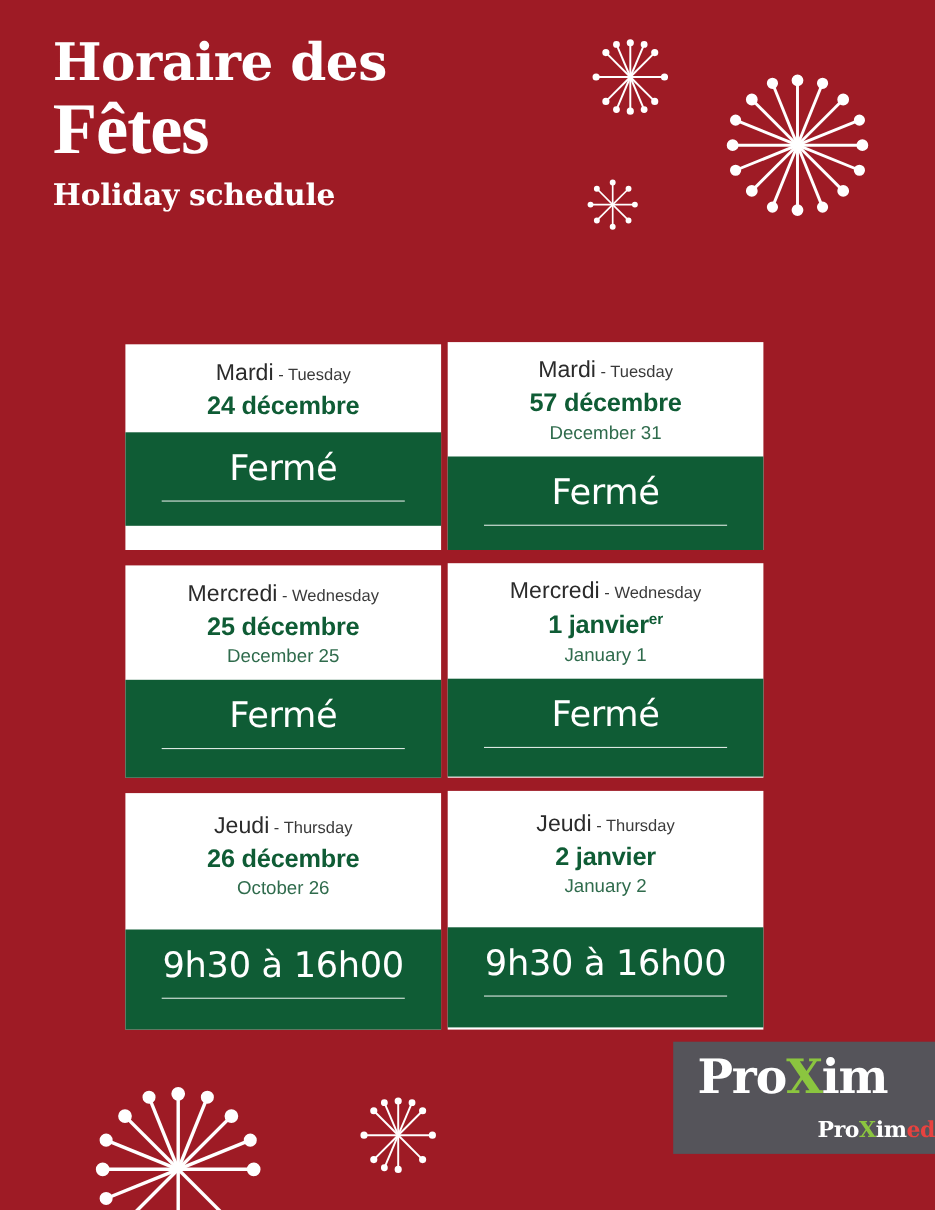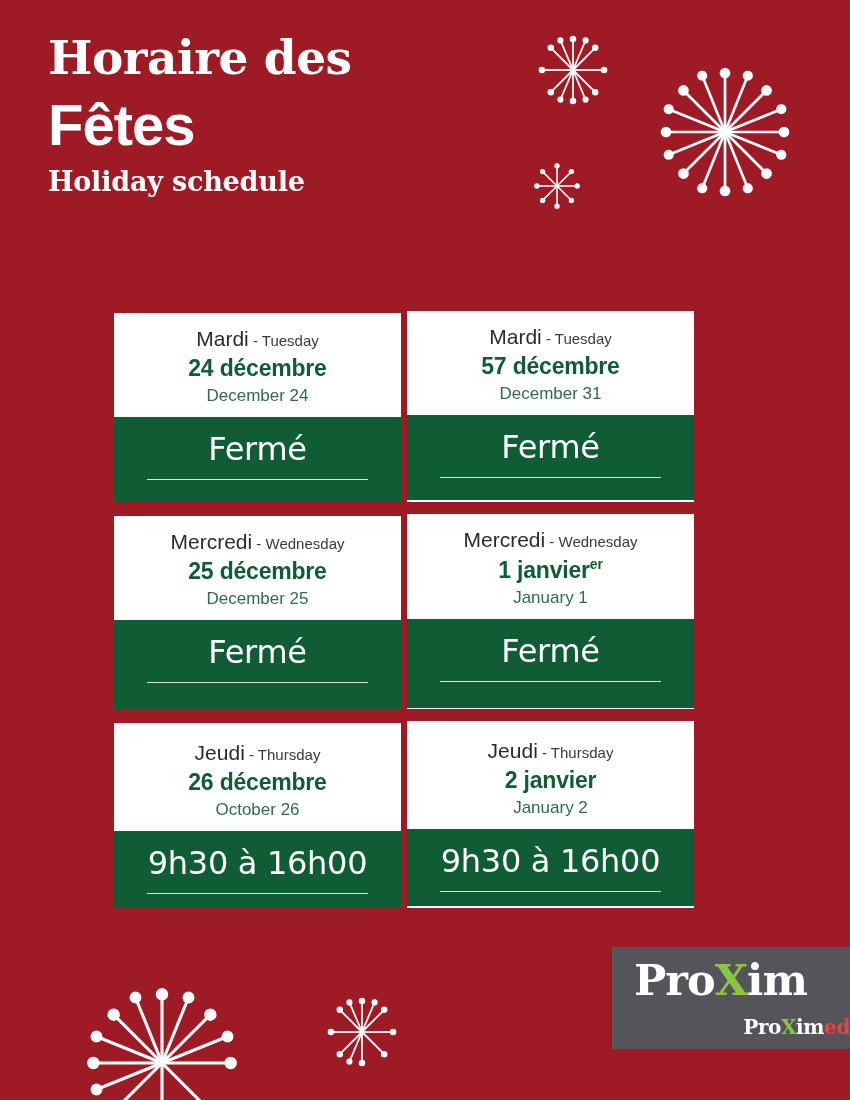--- a/index.html
+++ b/index.html
@@ -28,26 +28,26 @@
     color: #ffffff;
   }
   .title-line1 {
     font-family: "DejaVu Serif", serif;
     font-weight: bold;
     font-size: 47px;
     line-height: 1.0;
     letter-spacing: -0.5px;
   }
   .title-line2 {
-    font-family: Liberation Sans, sans-serif;
-    font-weight: bold;
-    font-size: 58px;
+    font-family: Liberation Serif, serif;
+    font-weight: bold;
+    font-size: 66px;
     line-height: 1.05;
     letter-spacing: -1px;
-    margin-top: 14px;
+    margin-top: 2px;
   }
   .subtitle {
     font-family: "DejaVu Serif", serif;
     font-weight: bold;
     font-size: 27px;
     margin-top: 10px;
     letter-spacing: -0.2px;
   }
 
   
@@ -124,21 +124,21 @@
   .rule {
     height: 1px;
     background: #ffffff;
     opacity: 0.85;
     margin: 0 auto;
     width: 88%;
   }
 
   
   .row-2 .card-bottom { padding-bottom: 26px; }
-  .row-3 .card-bottom { padding-bottom: 14px; }
+  .row-3 .card-bottom { padding-bottom: 28px; margin-top: 16px; }
   .row-3 .card-top { padding-top: 18px; }
 
   
   .col-right { margin-top: -2px; }
 
   
   .logo-box {
     position: absolute;
     left: 612px;
     top: 947px;
@@ -328,21 +328,20 @@
     </g>
   </svg>
 
   <div class="grid">
 
     <div class="row row-1">
       <div class="card">
         <div class="card-top">
           <div class="day-line"><span class="day-fr">Mardi</span><span class="day-en"> - </span><span class="day-en">Tuesday</span></div>
           <div class="date-fr"><span>24 décembre</span></div>
-          <div class="date-en">December 24</div>
         </div>
         <div class="card-bottom">
           <div class="hours">Fermé</div>
           <div class="rule"></div>
         </div>
       </div>
       <div class="card col-right">
         <div class="card-top">
           <div class="day-line"><span class="day-fr">Mardi</span><span class="day-en"> - </span><span class="day-en">Tuesday</span></div>
           <div class="date-fr"><span>57 décembre</span></div>

